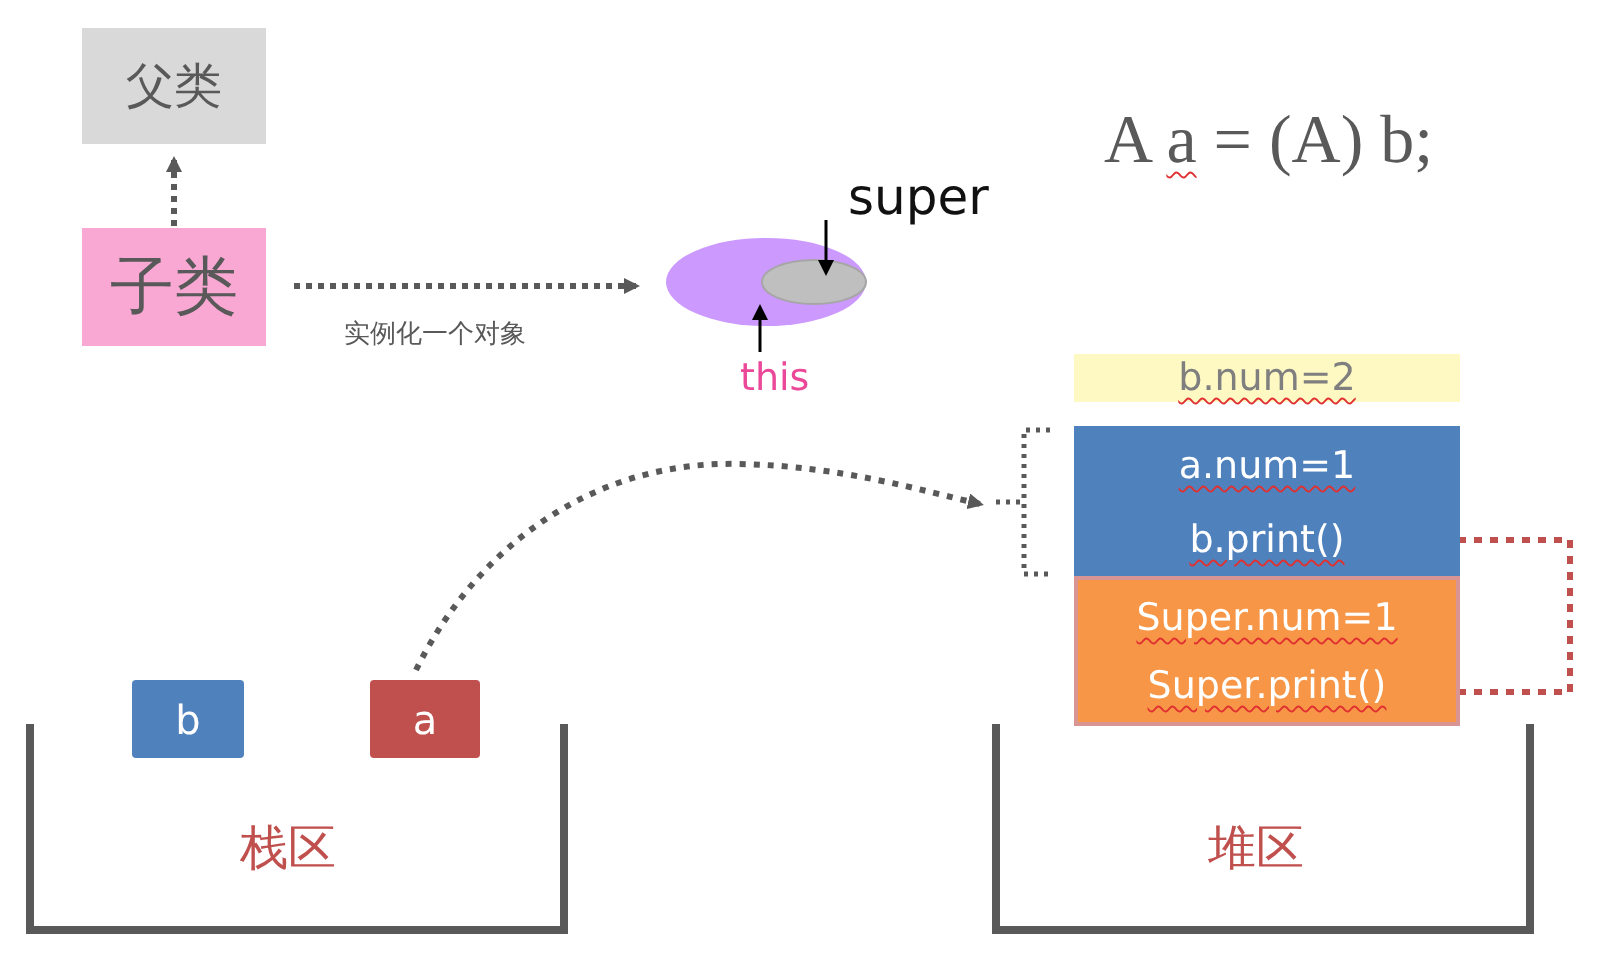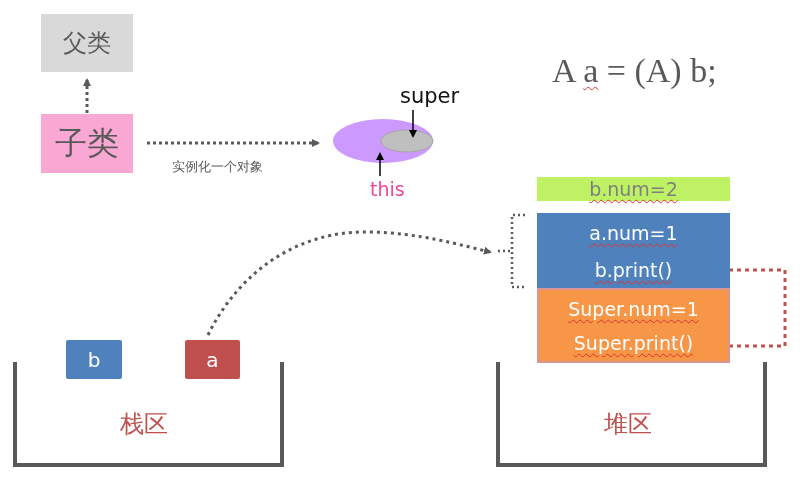--- a/index.html
+++ b/index.html
@@ -5,26 +5,26 @@
   html, body { margin: 0; padding: 0; background: #ffffff; }
   body { width: 810px; height: 485px; position: relative; overflow: hidden;
          font-family: "Liberation Sans", "DejaVu Sans", sans-serif; }
   .abs { position: absolute; }
   .box { display: flex; align-items: center; justify-content: center; }
   .parent-class { left: 41px; top: 14px; width: 92px; height: 58px; background: #d9d9d9; color: #595959; font-size: 24px; font-family: "DejaVu Sans", sans-serif; }
   .child-class { left: 41px; top: 114px; width: 92px; height: 59px; background: #f9a8d4; color: #595959; font-size: 32px; font-family: "DejaVu Sans", sans-serif; }
   .inst-label { left: 172px; top: 158px; font-size: 13px; color: #595959; font-family: "DejaVu Sans", sans-serif; }
   .code-line { left: 552px; top: 52px; font-size: 34px; color: #595959; font-family: Liberation Serif, serif; }
   .code-line .squig { text-decoration: underline wavy #e03030; text-decoration-thickness: 1px; text-underline-offset: 4px; }
-  .lbl-super { left: 400px; top: 84px; font-size: 21px; color: #111; font-family: "DejaVu Sans", sans-serif; }
+  .lbl-super { left: 424px; top: 84px; font-size: 25px; color: #111; font-family: "DejaVu Sans", sans-serif; }
   .lbl-this { left: 370px; top: 178px; font-size: 19px; color: #ec4899; font-family: "DejaVu Sans", sans-serif; }
 
   .heap-row { left: 537px; width: 193px; color: #fff; font-size: 19px; font-family: "DejaVu Sans", sans-serif; }
   .heap-row span { text-decoration: underline wavy #e03030; text-decoration-thickness: 1px; text-underline-offset: 3px; }
-  .row-b { top: 177px; height: 24px; background: #bef264; color: #7f7f7f; }
+  .row-b { top: 177px; height: 24px; background: #fef9c3; color: #7f7f7f; }
   .blue-block { left: 537px; top: 213px; width: 193px; height: 75px; background: #4f81bd; }
   .row-anum { top: 216px; height: 34px; }
   .row-bprint { top: 252px; height: 36px; }
   .orange-block { left: 537px; top: 288px; width: 193px; height: 75px; background: #f79646; box-shadow: inset 0 0 0 2px #d99594; }
   .row-snum { top: 292px; height: 34px; }
   .row-sprint { top: 326px; height: 34px; }
 
   .var-b { left: 66px; top: 340px; width: 56px; height: 39px; background: #4f81bd; color: #fff; font-size: 20px; border-radius: 2px; font-family: "DejaVu Sans", sans-serif; }
   .var-a { left: 185px; top: 340px; width: 55px; height: 39px; background: #c0504d; color: #fff; font-size: 20px; border-radius: 2px; font-family: "DejaVu Sans", sans-serif; }
   .stack-label { left: 120px; top: 408px; font-size: 24px; color: #c0504d; font-family: "DejaVu Sans", sans-serif; }

